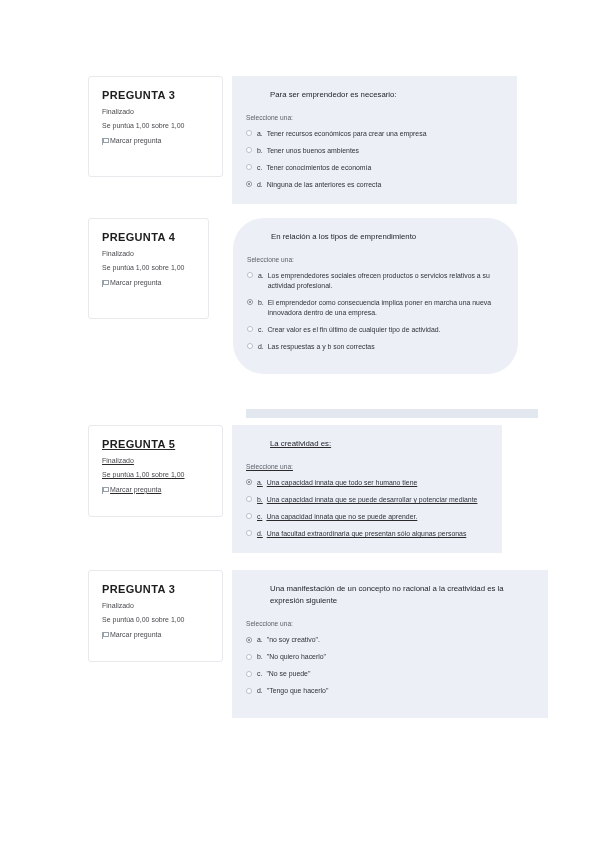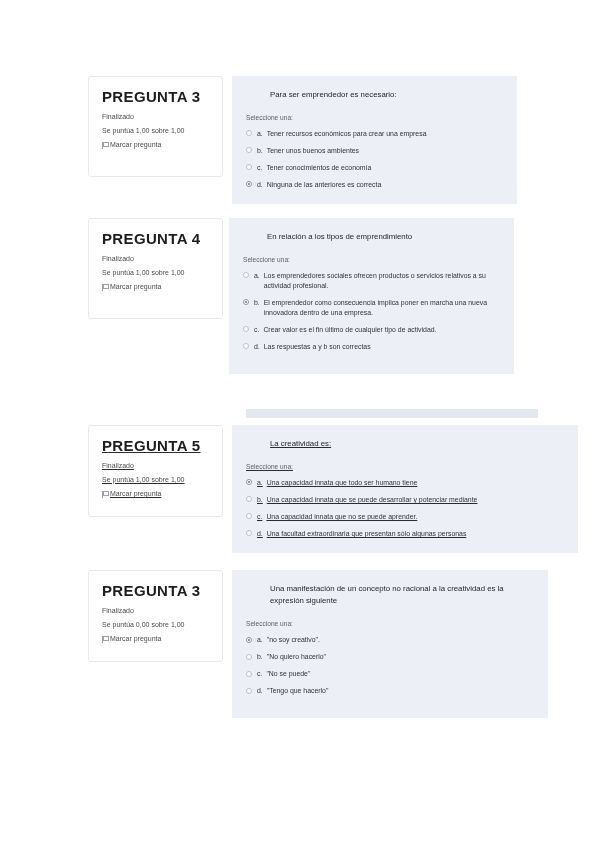--- a/index.html
+++ b/index.html
@@ -32,21 +32,21 @@
 
   
   .qinfo {
     background: #ffffff;
     border: 1px solid #e8e9ed;
     border-radius: 3px;
     box-sizing: border-box;
     padding: 12px 12px 12px 13px;
   }
   .qinfo-title {
-    font-size: 15px;
+    font-size: 11px;
     font-weight: bold;
     letter-spacing: 0.35px;
     color: #1d1d1d;
     margin: 0 0 7px 0;
     line-height: 1.1;
   }
   .qinfo-line {
     font-size: 7px;
     color: #4a4a4f;
     margin: 0 0 6px 0;
@@ -199,30 +199,30 @@
         <li class="opt">
           <span class="radio checked"></span>
           <span class="opt-letter">d.</span>
           <span class="opt-text">Ninguna de las anteriores es correcta</span>
         </li>
       </ul>
     </div>
   </div>
 
   <div class="qblock" style="left:88px; top:218px;">
-    <div class="qinfo" style="width:135px; height:101px;">
+    <div class="qinfo" style="width:121px; height:101px;">
       <div class="qinfo-title">PREGUNTA 4</div>
       <div class="qinfo-line">Finalizado</div>
       <div class="qinfo-line">Se puntúa 1,00 sobre 1,00</div>
       <div class="qinfo-flag">
         <span class="flag-icon"></span>
         <span>Marcar pregunta</span>
       </div>
     </div>
-    <div class="qpanel" style="width:285px; min-height:156px; margin-left:6px;">
+    <div class="qpanel" style="width:285px; min-height:156px; margin-left:24px;border-radius:31px;">
       <div class="qtext">En relación a los tipos de emprendimiento</div>
       <div class="qprompt">Seleccione una:</div>
       <ul class="opts">
         <li class="opt">
           <span class="radio"></span>
           <span class="opt-letter">a.</span>
           <span class="opt-text">Los emprendedores sociales ofrecen productos o servicios relativos a su actividad profesional.</span>
         </li>
         <li class="opt">
           <span class="radio checked"></span>
@@ -248,21 +248,21 @@
   <div class="qblock" style="left:88px; top:425px;text-decoration:underline;">
     <div class="qinfo" style="width:135px; height:92px;">
       <div class="qinfo-title">PREGUNTA 5</div>
       <div class="qinfo-line">Finalizado</div>
       <div class="qinfo-line">Se puntúa 1,00 sobre 1,00</div>
       <div class="qinfo-flag">
         <span class="flag-icon"></span>
         <span>Marcar pregunta</span>
       </div>
     </div>
-    <div class="qpanel" style="width:346px; min-height:125px; margin-left:9px;">
+    <div class="qpanel" style="width:270px; min-height:125px; margin-left:9px;">
       <div class="qtext">La creatividad es:</div>
       <div class="qprompt">Seleccione una:</div>
       <ul class="opts">
         <li class="opt">
           <span class="radio checked"></span>
           <span class="opt-letter">a.</span>
           <span class="opt-text">Una capacidad innata que todo ser humano tiene</span>
         </li>
         <li class="opt">
           <span class="radio"></span>

